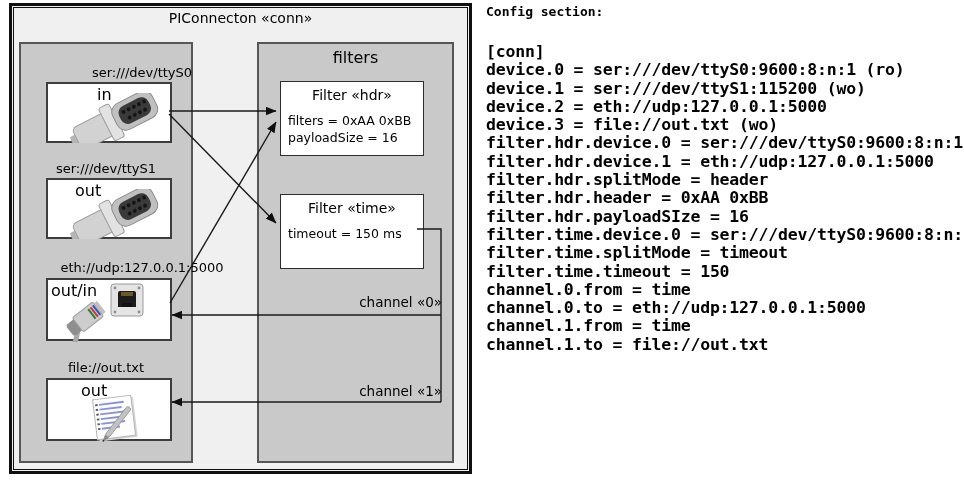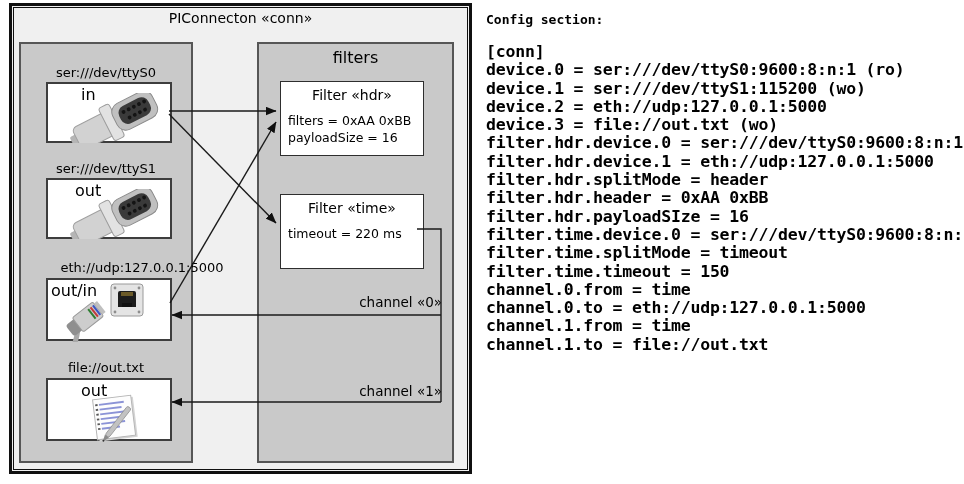--- a/index.html
+++ b/index.html
@@ -35,41 +35,41 @@
                   font-size:14px; }
   .filter-attrs { position:absolute; left:7px; top:31px; font-size:12.5px;
                   line-height:16.5px; white-space:nowrap; }
 
   .channel-label { position:absolute; left:23px; width:160px; text-align:right;
                    font-size:13.5px; white-space:nowrap; }
 
   .wires { position:absolute; left:0; top:0; pointer-events:none; }
   .wire { stroke:#1a1a1a; stroke-width:1.4; fill:none; }
 
-  .config-heading { position:absolute; left:486px; top:12px;
+  .config-heading { position:absolute; left:486px; top:4px;
                     font:bold 13px "DejaVu Sans Mono", monospace; white-space:nowrap; }
   .config-lines { position:absolute; left:486px; top:43px;
                   font:bold 16.5px/18.3px "DejaVu Sans Mono", monospace;
                   letter-spacing:-0.2px; white-space:nowrap; }
 </style>
 </head>
 <body>
 
 <div class="canvas">
 
   <div class="frame-outer">
     <div class="frame-inner"></div>
   </div>
   <div class="diagram-title">PIConnecton «conn»</div>
 
   <div class="container devices">
 
-    <div class="dev-label" style="top:21px;">ser:///dev/ttyS0</div>
+    <div class="dev-label" style="top:21px;padding-left:36px;">ser:///dev/ttyS0</div>
     <div class="dev-box" style="top:38px;height:61px;">
-      <span class="port" style="left:33px;top:2px;text-align:center;">in</span>
+      <span class="port" style="left:49px;top:2px;text-align:center;">in</span>
       <svg class="abs" style="left:20px;top:9px;" width="100" height="50" viewBox="0 0 100 52">
         <g transform="rotate(-27 50 26)">
           <rect x="-4" y="21" width="12" height="11" rx="2" fill="#b5b5b5"></rect>
           <rect x="2" y="14" width="38" height="26" rx="5" fill="#d2d2d2" stroke="#a0a0a0"></rect>
           <rect x="36" y="8" width="12" height="38" rx="3" fill="#e2e2e2" stroke="#9b9b9b"></rect>
           <rect x="46" y="12" width="46" height="30" rx="10" fill="#c0c0c0" stroke="#8a8a8a"></rect>
           <rect x="52" y="17" width="34" height="20" rx="8" fill="#3a3a3a"></rect>
           <g fill="#141414">
             <circle cx="58" cy="23" r="2"></circle>
               <circle cx="64" cy="23" r="2"></circle>
@@ -176,21 +176,21 @@
       <div class="filter-title">Filter «hdr»</div>
       <div class="filter-attrs">
         <div>filters = 0xAA 0xBB</div>
         <div>payloadSize = 16</div>
       </div>
     </div>
 
     <div class="filter-box" style="top:150px;">
       <div class="filter-title">Filter «time»</div>
       <div class="filter-attrs">
-        <div>timeout = 220 ms</div>
+        <div>timeout = 150 ms</div>
       </div>
     </div>
 
     <div class="channel-label" style="top:250px;">channel «0»</div>
     <div class="channel-label" style="top:339px;">channel «1»</div>
   </div>
 
   <svg class="wires" width="964" height="484" viewBox="0 0 964 484">
     <defs>
       <marker id="arr" viewBox="0 0 10 8" refX="9.5" refY="4" markerWidth="11" markerHeight="9" orient="auto" markerUnits="userSpaceOnUse">

